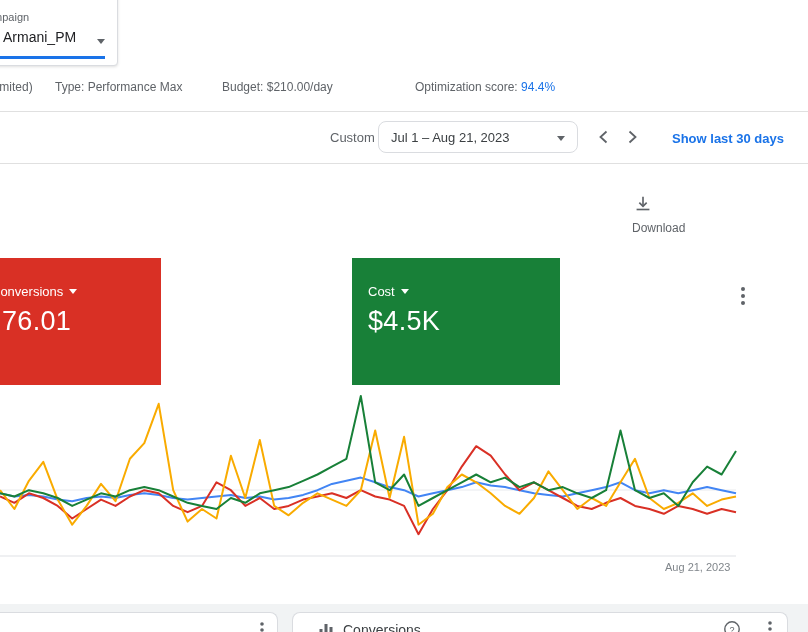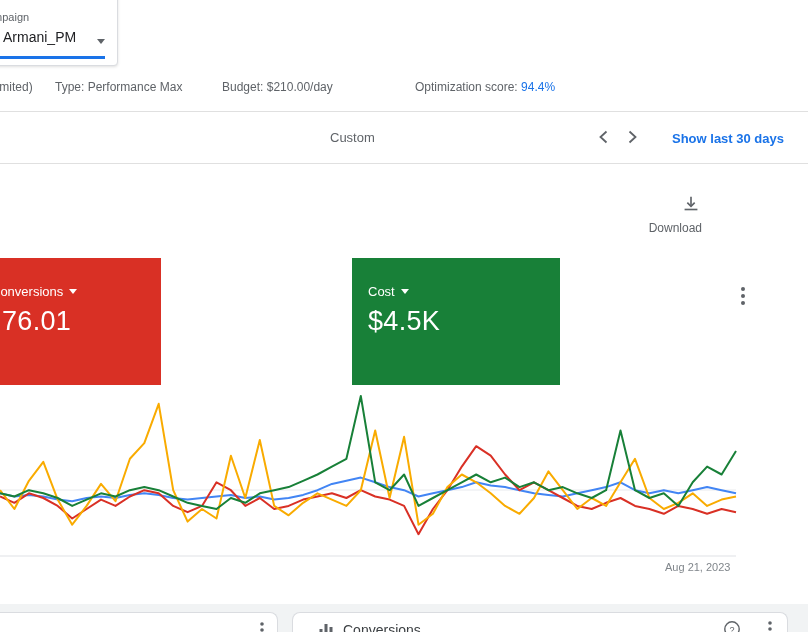--- a/index.html
+++ b/index.html
@@ -34,21 +34,21 @@
   .custom-label { top:130px; left:322px; font-size:13px; color:#5f6368;margin-left:8px; }
   .date-button { top:121px; left:378px; width:200px; height:32px; border:1px solid #dadce0; border-radius:8px;
                  background:#fff; font-size:13px; color:#3c4043; text-align:left; padding:0 12px;
                  font-family:inherit; cursor:pointer; }
   .date-caret { position:absolute; right:12px; top:14px; }
   .chev { top:127px; width:20px; height:20px; color:#5f6368; cursor:pointer; }
   .chev-left { left:594px; } .chev-right { left:622px; }
   .show-last { top:131px; left:672px; font-size:13px; color:#1a73e8; font-weight:bold; text-decoration:none; cursor:pointer; }
 
   
-  .tool-btn { position:absolute; top:193px; width:70px; text-align:right; font-size:12px; color:#5f6368; cursor:pointer; }
+  .tool-btn { position:absolute; top:193px; width:70px; text-align:left; font-size:12px; color:#5f6368; cursor:pointer; }
   .tool-btn .lbl { display:block; margin-top:3px; }
   .download-btn { left:632px; } .feedback-btn { left:728px; }
 
   
   .scorecard { position:absolute; top:258px; height:127px; color:#fff; cursor:pointer; }
   .card-red { left:-25px; width:186px; }
   .card-yellow { left:163px; width:186px; }
   .card-green { left:352px; width:208px; }
   .sc-label { position:absolute; top:26px; left:16px; font-size:13px; display:flex; align-items:center; gap:6px; white-space:nowrap; }
   .white-caret { border-top-color:#fff; }
@@ -90,20 +90,24 @@
     <span class="status-frag">(Limited)</span>
     <span class="status-type">Type: Performance Max</span>
     <span class="status-budget">Budget: $210.00/day</span>
     <span class="status-opt"><span>Optimization score:</span>
       <span class="blue">94.4%</span></span>
   </div>
 
   <div class="divider d1"></div>
 
   <span class="custom-label abs">Custom</span>
+  <button class="date-button abs">
+    <span>Jul 1 – Aug 21, 2023</span>
+    <span class="caret-down date-caret"></span>
+  </button>
   <span class="chev chev-left abs">
     <svg width="20" height="20" viewBox="0 0 20 20">
         <polyline points="12.5,4.5 6.5,10 12.5,15.5" fill="none" stroke="#5f6368" stroke-width="1.8"></polyline>
       </svg>
   </span>
   <span class="chev chev-right abs">
     <svg width="20" height="20" viewBox="0 0 20 20">
         <polyline points="7.5,4.5 13.5,10 7.5,15.5" fill="none" stroke="#5f6368" stroke-width="1.8"></polyline>
       </svg>
   </span>

